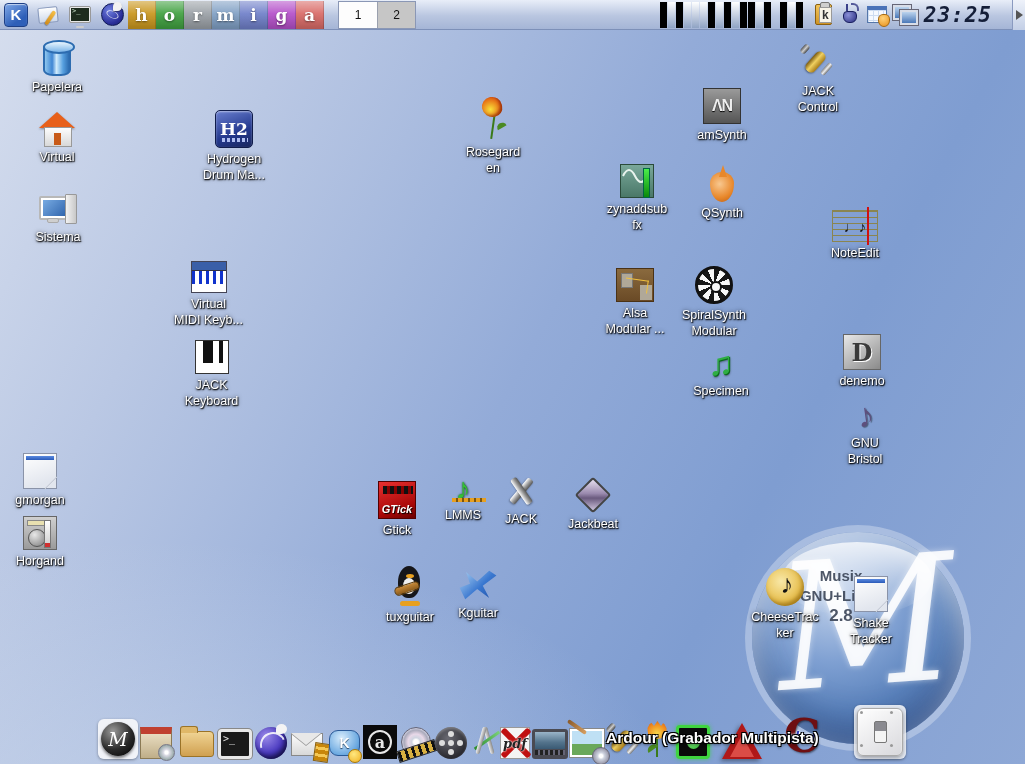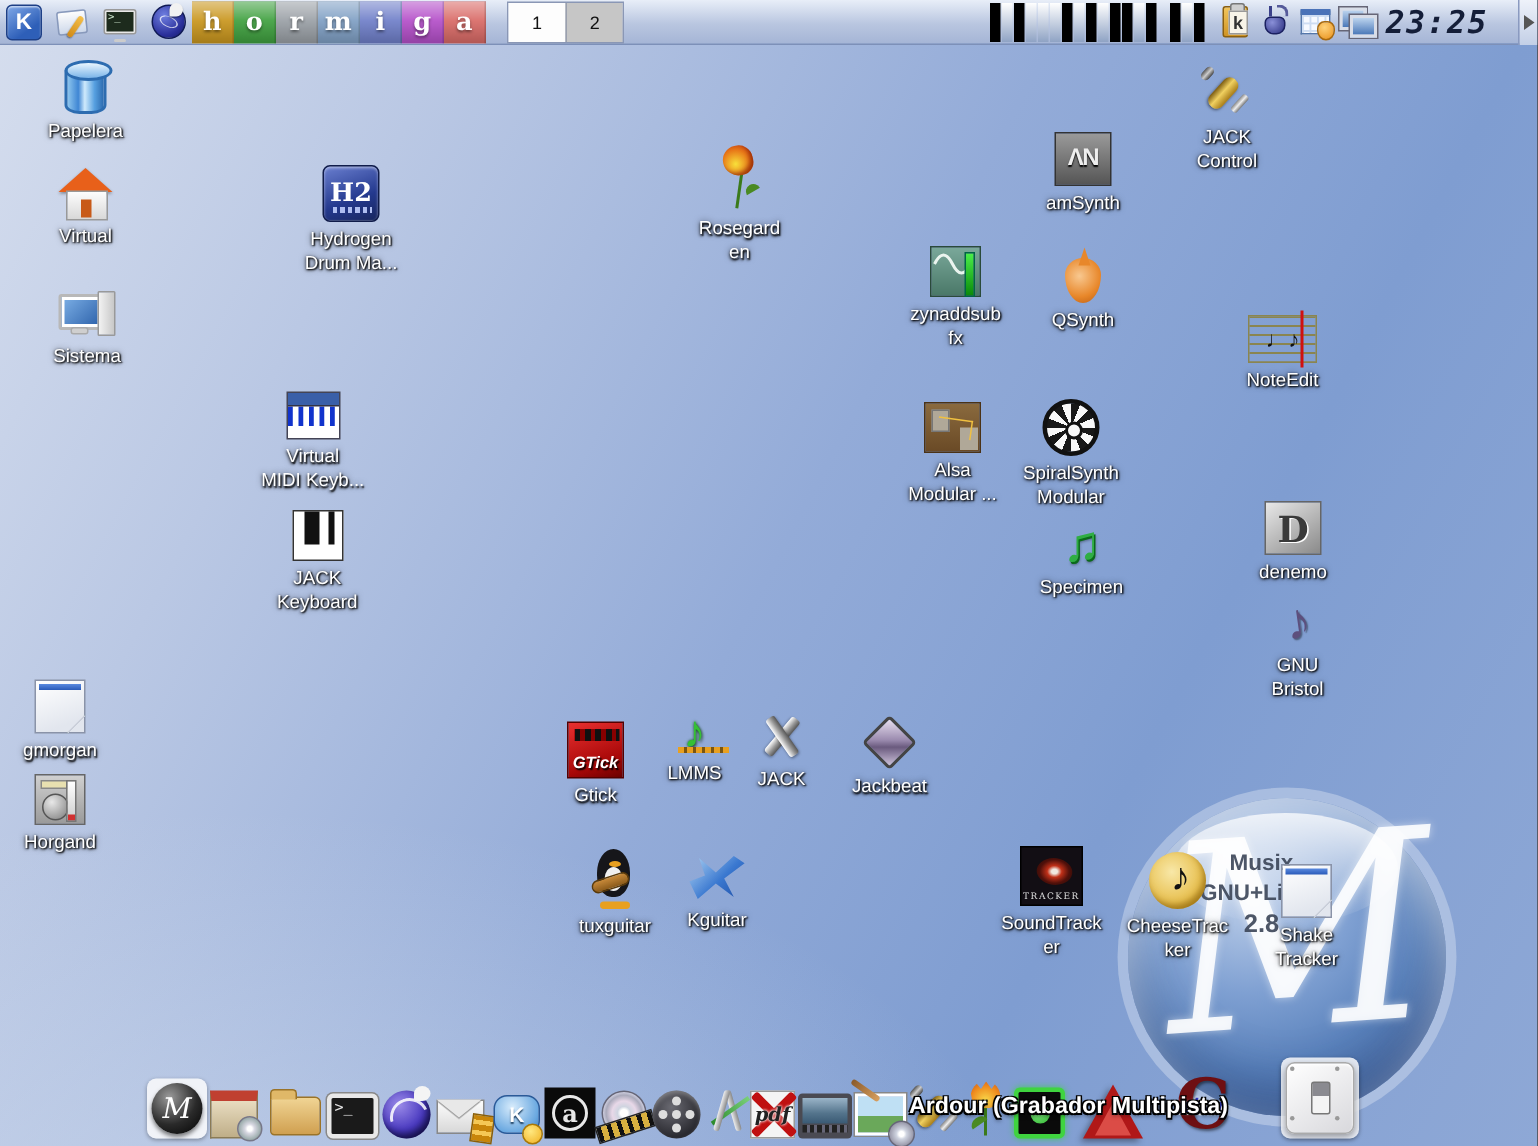--- a/index.html
+++ b/index.html
@@ -422,27 +422,20 @@
         <span class="beak"></span>
         <span class="guitar"></span>
         <span class="feet"></span>
       </div>
     <div class="lbl">tuxguitar</div>
   </div>
   <div class="di" style="left:433px;top:568px;width:90px">
     <div class="ic kguitar"></div>
     <div class="lbl">Kguitar</div>
   </div>
-  <div class="di" style="left:655px;top:564px;width:92px">
-    <div class="ic strack">
-        <span class="cap">TRACKER</span>
-      </div>
-    <div class="lbl">SoundTrack
-er</div>
-  </div>
   <div class="di" style="left:739px;top:568px;width:92px">
     <div class="ic cheese">
         <span class="n">♪</span>
       </div>
     <div class="lbl">CheeseTrac
 ker</div>
   </div>
   <div class="di" style="left:825px;top:576px;width:92px">
     <div class="ic page"></div>
     <div class="lbl">Shake

